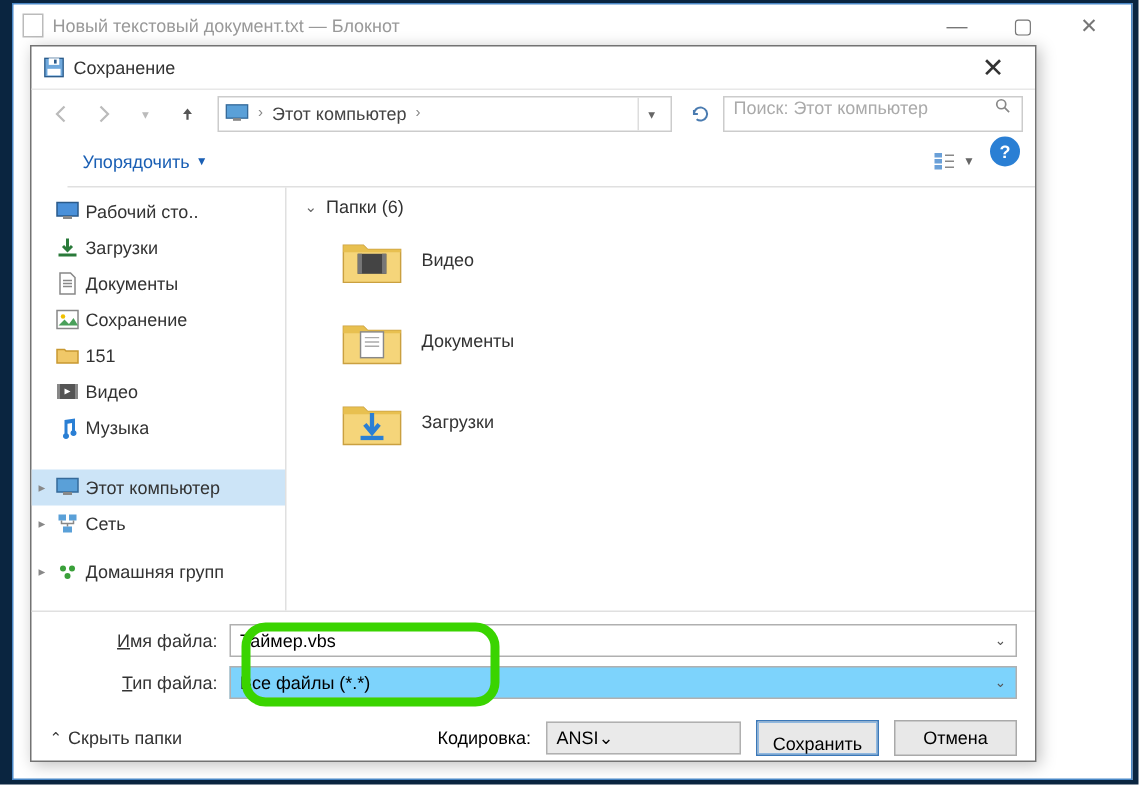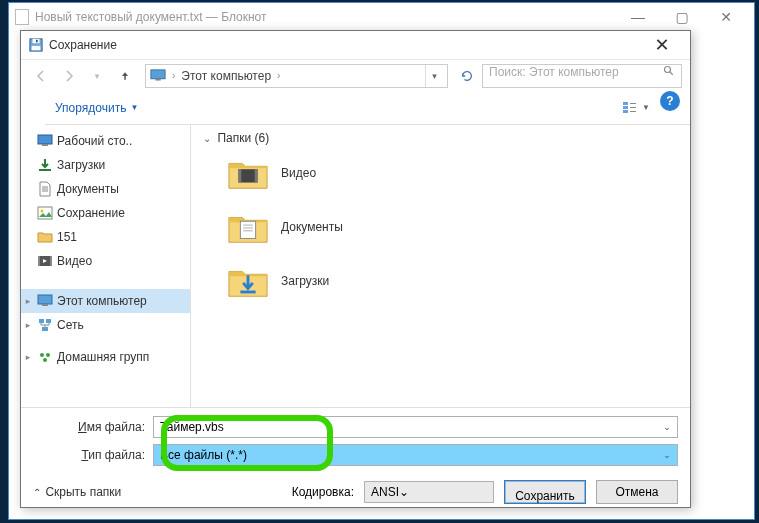--- a/index.html
+++ b/index.html
@@ -229,20 +229,29 @@
           <span class="tw"></span>
           <span class="ticon">
             <svg viewBox="0 0 16 16" width="16" height="16">
               <rect x="1" y="3" width="14" height="10" fill="#555"></rect>
               <rect x="1" y="3" width="2" height="10" fill="#888"></rect>
               <rect x="13" y="3" width="2" height="10" fill="#888"></rect>
               <path d="M6 6 L10 8 L6 10 Z" fill="#fff"></path>
             </svg>
           </span>
           <span class="tlabel">Видео</span>
+        </div>
+        <div class="tree-item">
+          <span class="tw"></span>
+          <span class="ticon">
+            <svg viewBox="0 0 16 16" width="16" height="16">
+              <path d="M6 3 L13 2 L13 10 A2 2 0 1 1 11 10 L11 5 L8 5.5 L8 12 A2 2 0 1 1 6 12 Z" fill="#2a7fd4"></path>
+            </svg>
+          </span>
+          <span class="tlabel">Музыка</span>
         </div>
         <div style="height: 8px;"></div>
         <div style="height: 8px;"></div>
         <div class="tree-item selected">
           <span class="tw">▸</span>
           <span class="ticon">
             <svg viewBox="0 0 16 16" width="16" height="16">
               <rect x="1" y="2" width="14" height="9" fill="#5aa0d8" stroke="#356a9a"></rect>
               <rect x="5" y="11" width="6" height="2" fill="#888"></rect>
             </svg>

